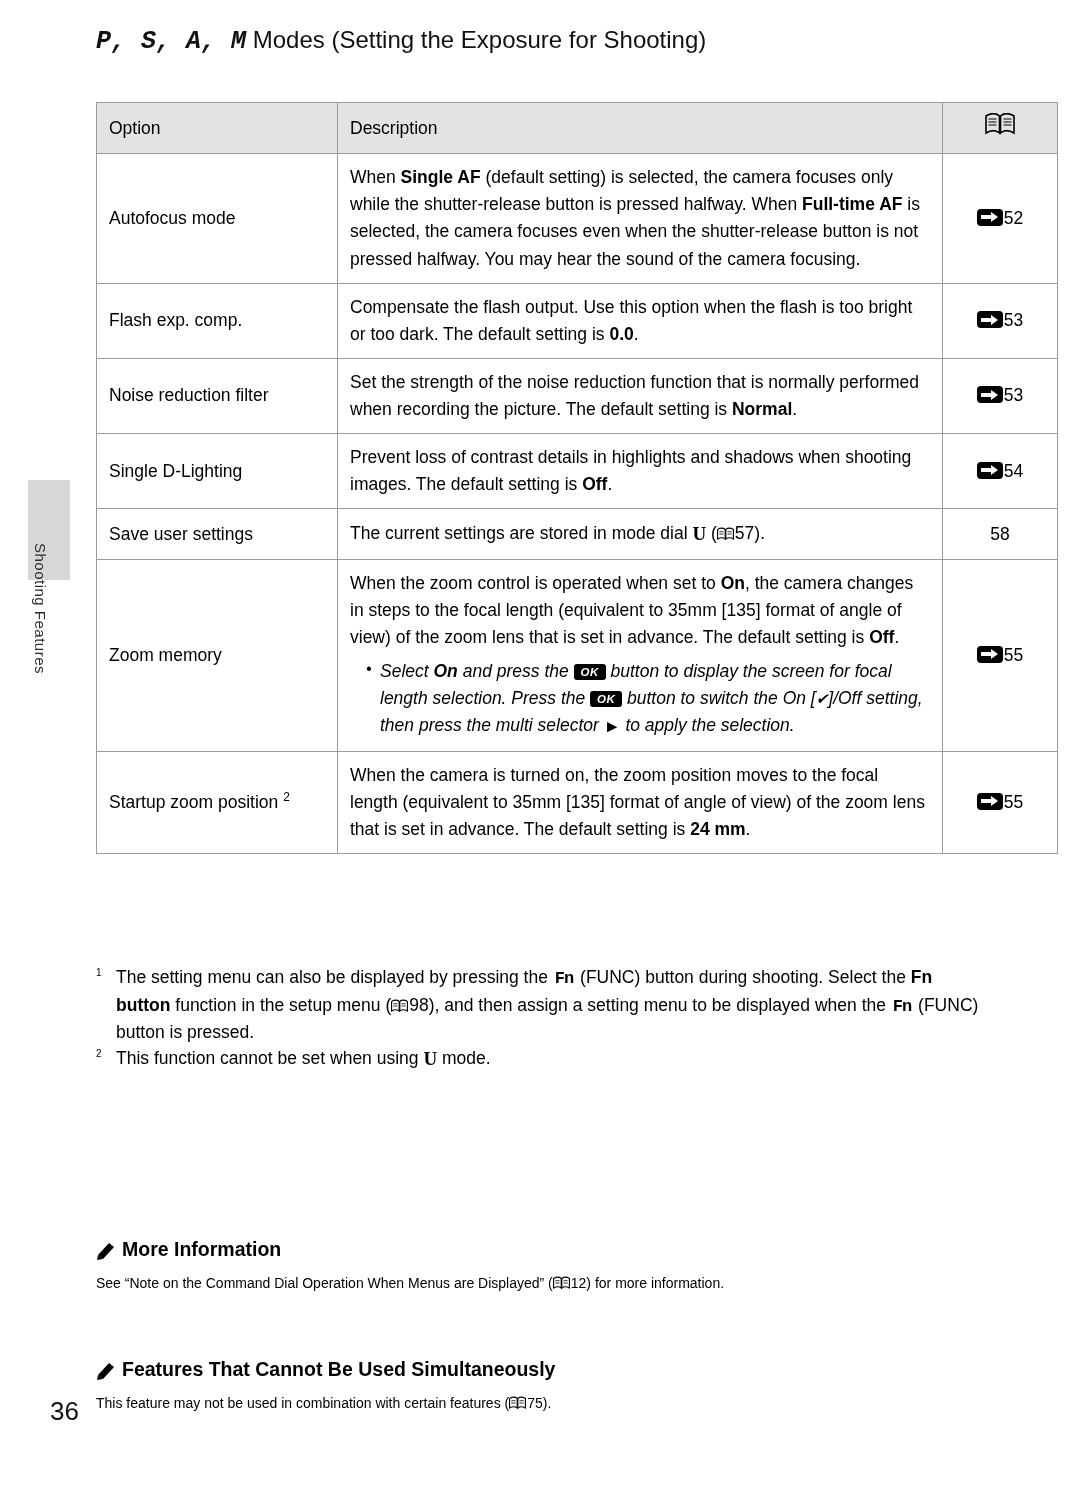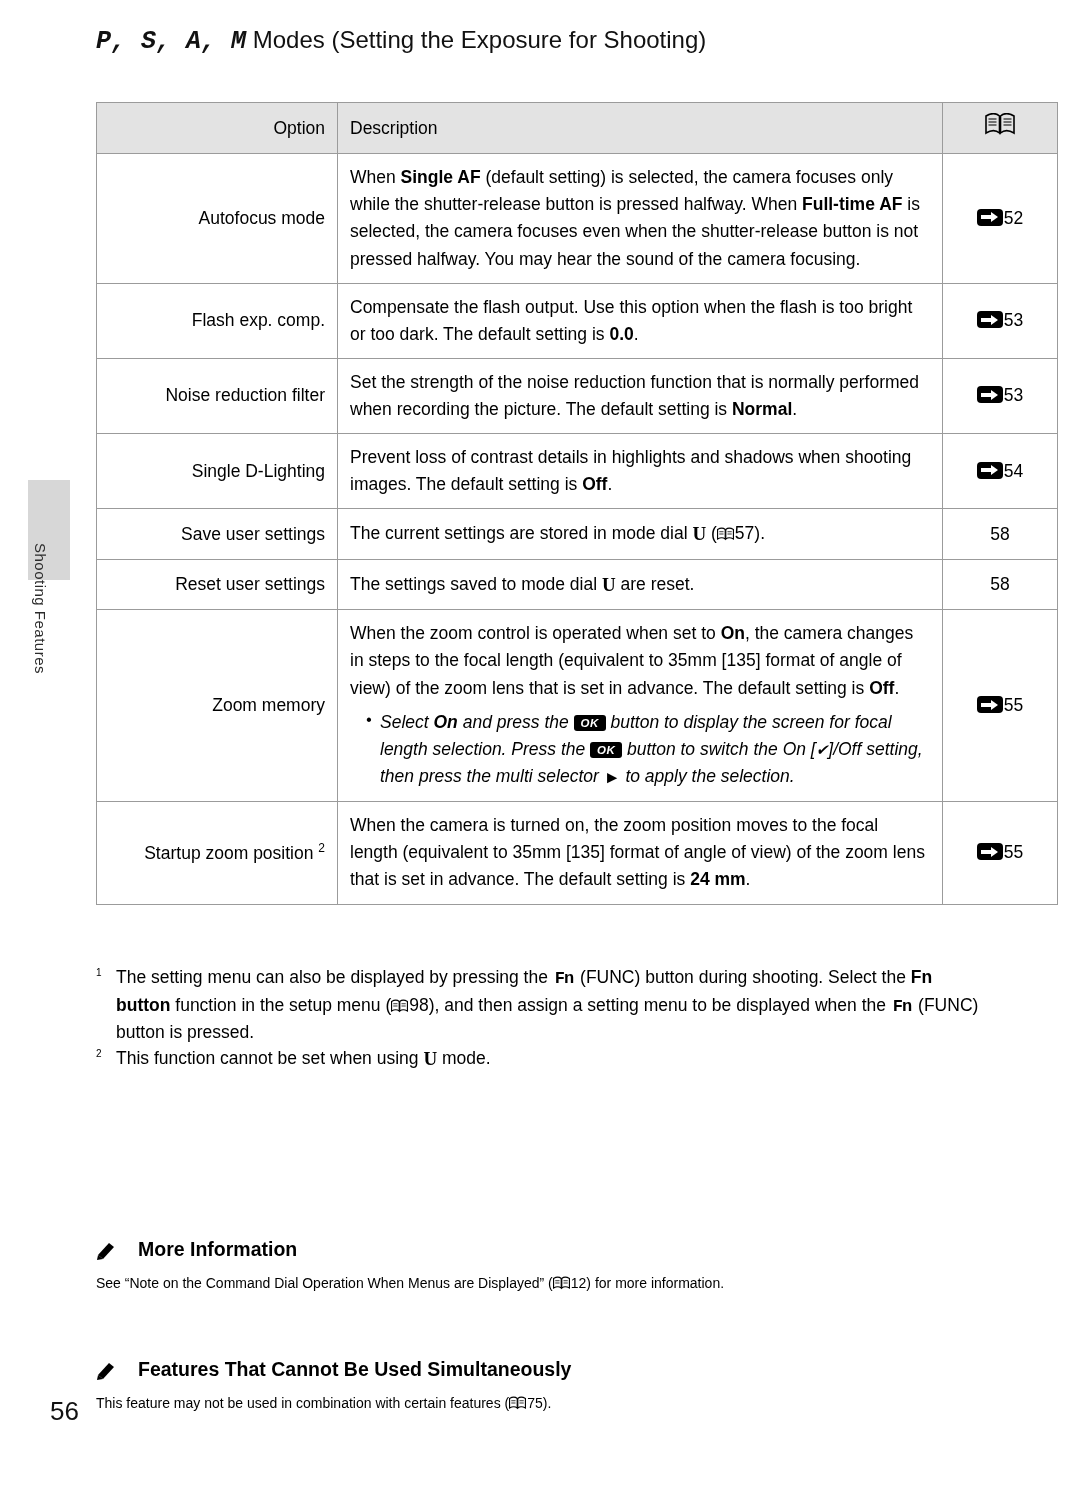--- a/index.html
+++ b/index.html
@@ -75,21 +75,21 @@
     font-weight: normal;
   }
   thead td {
     background: #e3e3e3;
     text-align: center;
     font-size: 19px;
     padding: 12px 8px;
   }
   td.opt {
     width: 216px;
-    text-align: right;
+    text-align: left;
     padding-left: 14px;
     font-size: 18.5px;
   }
   td.desc {
     width: 580px;
     text-align: left;
   }
   td.ref {
     width: 90px;
     text-align: center;
@@ -225,21 +225,21 @@
   .sec {
     position: absolute;
     left: 96px;
     width: 890px;
   }
   .sec-head {
     font-size: 19.5px;
     font-weight: bold;
     display: flex;
     align-items: center;
-    gap: 20px;
+    gap: 4px;
   }
   .pencil {
     display: inline-block;
     width: 22px;
     height: 20px;
   }
   .sec-body {
     margin-top: 12px;
     font-size: 14px;
     line-height: 1.55;
@@ -306,25 +306,20 @@
           <td class="opt">Save user settings</td>
           <td class="desc">The current settings are stored in mode dial <span class="udial">U</span> (<span class="book"><svg width="17" height="14" viewBox="0 0 30 22">
                 <path d="M1 3 C6 0, 11 0, 14.5 3 L14.5 20 C11 17, 6 17, 1 20 Z" fill="none" stroke="#000" stroke-width="2"></path>
                 <path d="M29 3 C24 0, 19 0, 15.5 3 L15.5 20 C19 17, 24 17, 29 20 Z" fill="none" stroke="#000" stroke-width="2"></path>
                 <path d="M4 7 L11.5 7 M4 11 L11.5 11" stroke="#000" stroke-width="1.4"></path>
                 <path d="M18.5 7 L26 7 M18.5 11 L26 11" stroke="#000" stroke-width="1.4"></path>
               </svg></span>57).</td>
           <td class="ref">58</td>
         </tr>
         <tr>
-          <td class="opt">Reset user settings</td>
-          <td class="desc">The settings saved to mode dial <span class="udial">U</span> are reset.</td>
-          <td class="ref">58</td>
-        </tr>
-        <tr>
           <td class="opt">Zoom memory</td>
           <td class="desc">When the zoom control is operated when set to <span class="b">On</span>, the camera changes in steps to the focal length (equivalent to 35mm [135] format of angle of view) of the zoom lens that is set in advance. The default setting is <span class="b">Off</span>.<ul class="bullets">
               <li>Select <span class="b">On</span> and press the <span class="okbtn">OK</span> button to display the screen for focal length selection. Press the <span class="okbtn">OK</span> button to switch the On [<span class="check-glyph">✔</span>]/Off setting, then press the multi selector <span class="arrow-right">►</span> to apply the selection.</li>
             </ul></td>
           <td class="ref"><span class="emark"></span>55</td>
         </tr>
         <tr>
           <td class="opt">Startup zoom position <sup style="font-size:12px">2</sup></td>
           <td class="desc">When the camera is turned on, the zoom position moves to the focal length (equivalent to 35mm [135] format of angle of view) of the zoom lens that is set in advance. The default setting is <span class="b">24 mm</span>.</td>
           <td class="ref"><span class="emark"></span>55</td>
@@ -377,15 +372,15 @@
       <span>Features That Cannot Be Used Simultaneously</span>
     </div>
     <div class="sec-body" id="sec1body">This feature may not be used in combination with certain features (<span class="book"><svg width="17" height="14" viewBox="0 0 30 22">
             <path d="M1 3 C6 0, 11 0, 14.5 3 L14.5 20 C11 17, 6 17, 1 20 Z" fill="none" stroke="#000" stroke-width="2"></path>
             <path d="M29 3 C24 0, 19 0, 15.5 3 L15.5 20 C19 17, 24 17, 29 20 Z" fill="none" stroke="#000" stroke-width="2"></path>
             <path d="M4 7 L11.5 7 M4 11 L11.5 11" stroke="#000" stroke-width="1.4"></path>
             <path d="M18.5 7 L26 7 M18.5 11 L26 11" stroke="#000" stroke-width="1.4"></path>
           </svg></span>75).</div>
   </div>
 
-  <div class="pagenum">56</div>
+  <div class="pagenum">36</div>
 
 </div>
 
 </body></html>

